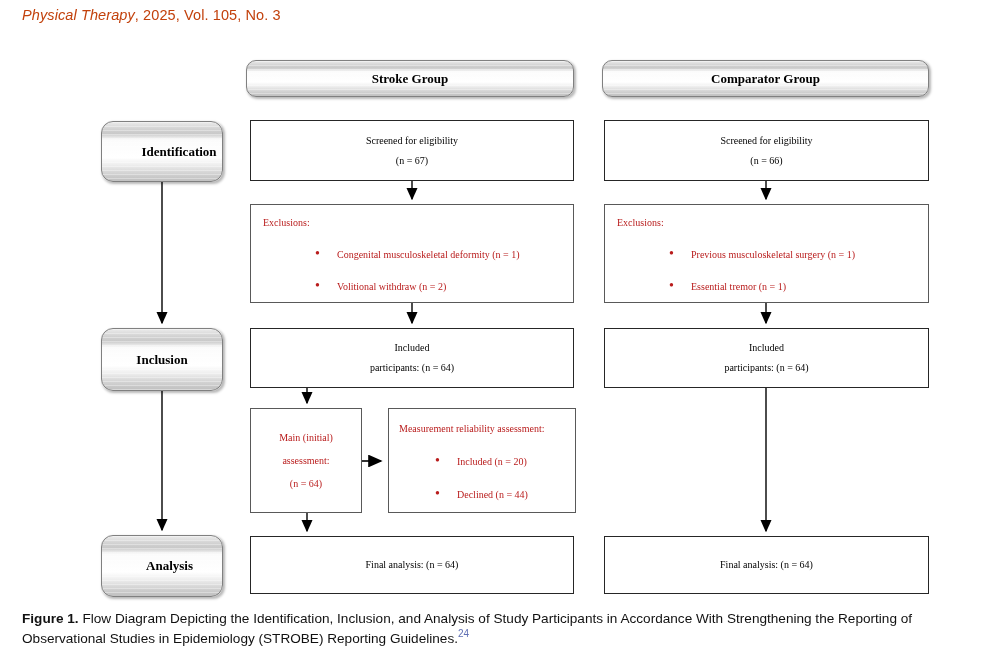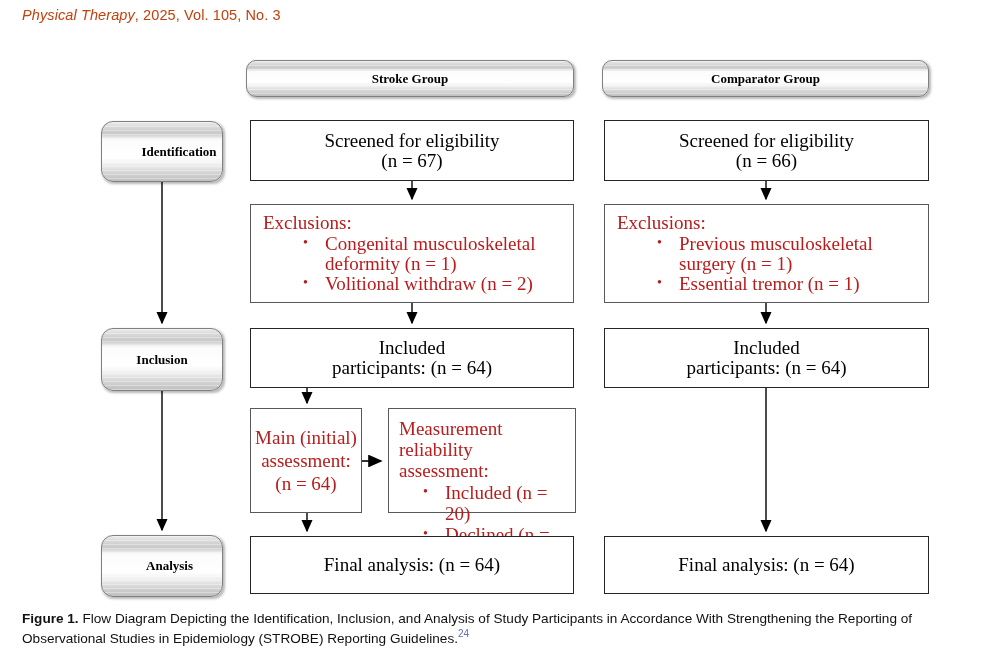--- a/index.html
+++ b/index.html
@@ -22,21 +22,21 @@
   }
   .journal-header .ital { font-style: italic; }
 
   svg.arrows { position: absolute; left: 0; top: 0; z-index: 1; }
 
   .box {
     position: absolute;
     box-sizing: border-box;
     background: #ffffff;
     z-index: 2;
-    font-size: 19px;
+    font-size: 10px;
     line-height: 20px;
   }
   .box.primary { border: 1.4px solid #262626; color: #000000; }
   .box.secondary { border: 1.3px solid #595959; color: #b91c1c; }
   .center-col {
     display: flex;
     flex-direction: column;
     align-items: center;
     justify-content: center;
     text-align: center;
@@ -55,21 +55,21 @@
     align-items: center;
     justify-content: center;
     text-align: center;
     font-weight: bold;
     font-size: 13px;
     color: #000000;
   }
   .excl-pad { padding: 8px 10px 6px 12px; }
   .excl-heading { margin: 0; }
   ul.dots { list-style: none; margin: 1px 0 0 0; padding: 0 0 0 38px; }
-  ul.dots li { position: relative; padding-left: 24px; margin: 0; }
+  ul.dots li { position: relative; padding-left: 24px; margin: 12px; }
   ul.dots li::before { content: "\2022"; position: absolute; left: 2px; top: -1px; font-size: 14px; }
   ul.dots.tight { padding-left: 22px; }
 
   .caption {
     position: absolute;
     left: 22px; top: 609px; width: 968px;
     font-family: "Liberation Sans", "DejaVu Sans", sans-serif;
     font-size: 13.6px;
     line-height: 1.44;
     color: #111111;

